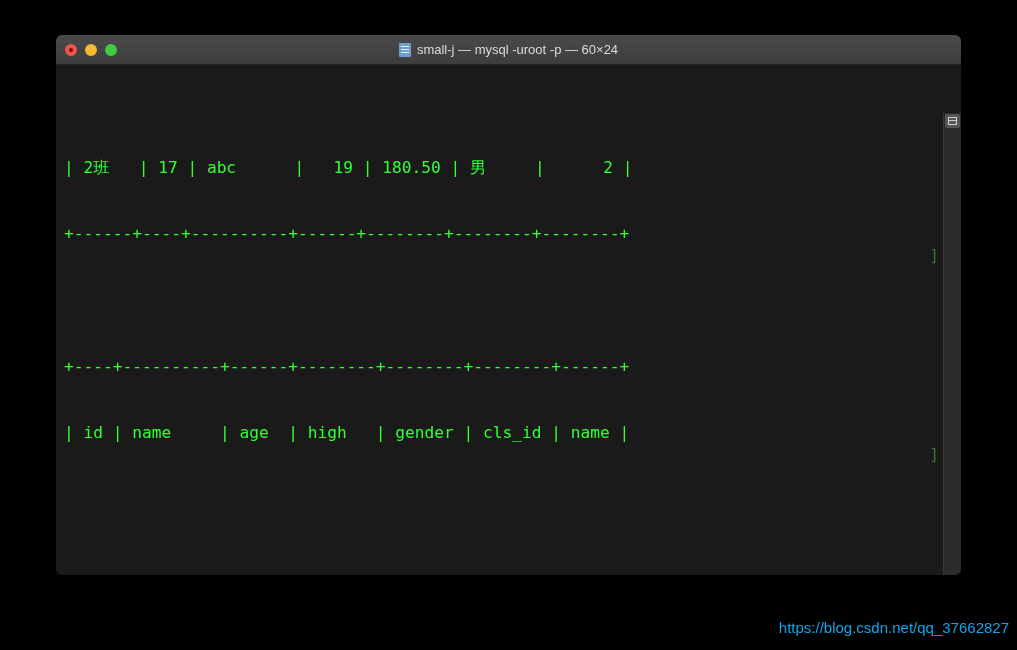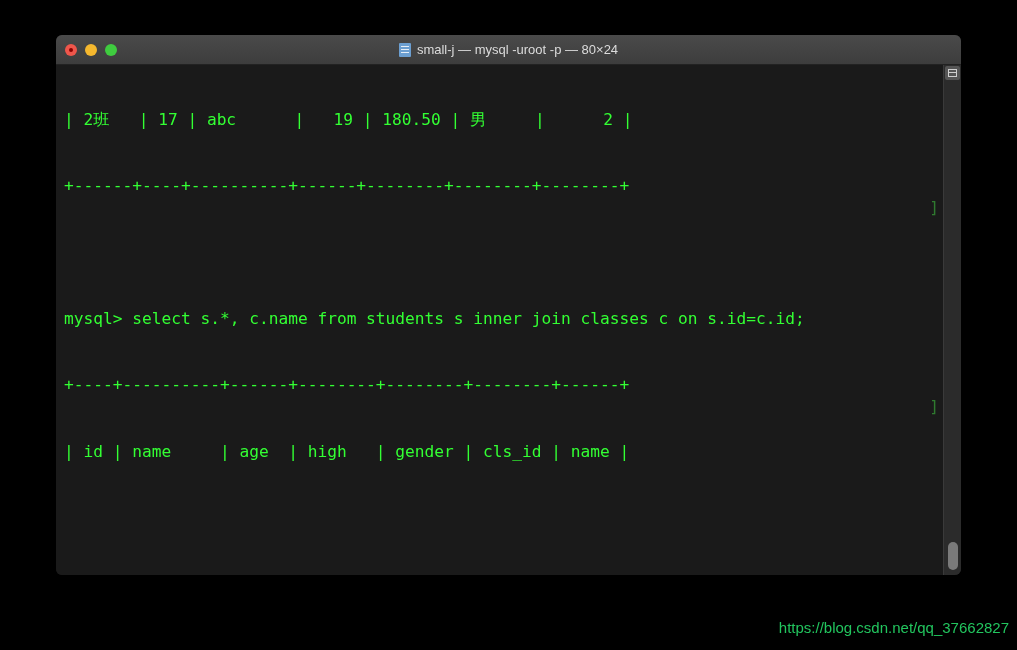--- a/index.html
+++ b/index.html
@@ -94,20 +94,21 @@
     font-size: 13px;
     color: #dcdcdc;
     white-space: nowrap;
   }
 
   
   #terminal-body {
     position: relative;
     height: 511px;
     background: #1a1a1a;
+    margin-top: 48px;
   }
   #terminal-text {
     position: absolute;
     left: 8px;
     top: 0px;
     width: 880px;
     color: #33ff33;
     font-family: "DejaVu Sans Mono", monospace;
     font-size: 16.2px;
     line-height: 22.1px;
@@ -169,48 +170,47 @@
     line-height: 22.1px;
   }
 
   
   #watermark {
     position: absolute;
     right: 8px;
     bottom: 14px;
     font-family: "Liberation Sans", sans-serif;
     font-size: 15px;
-    color: #22c55e;
+    color: #0ea5e9;
     white-space: nowrap;
   }
 </style>
 </head>
 <body>
 
 <div id="terminal-window">
 
   <div id="title-bar">
     <div class="traffic-lights">
       <div class="light close"></div>
       <div class="light min"></div>
       <div class="light max"></div>
     </div>
     <div id="title-text-wrap">
       <span id="title-icon"></span>
-      <span id="title-text">small-j — mysql -uroot -p — 80×24</span>
+      <span id="title-text">small-j — mysql -uroot -p — 60×24</span>
     </div>
   </div>
 
   <div id="terminal-body">
 
     <div id="terminal-text">
       <div class="line">| 2班   | 17 | abc      |   19 | 180.50 | 男     |      2 |</div>
       <div class="line">+------+----+----------+------+--------+--------+--------+</div>
       <div class="line"></div>
-      <div class="line">mysql&gt; select s.*, c.name from students s inner join classes c on s.id=c.id;</div>
       <div class="line">+----+----------+------+--------+--------+--------+------+</div>
       <div class="line">| id | name     | age  | high   | gender | cls_id | name |</div>
       
       
       
       
       
       
       
       

